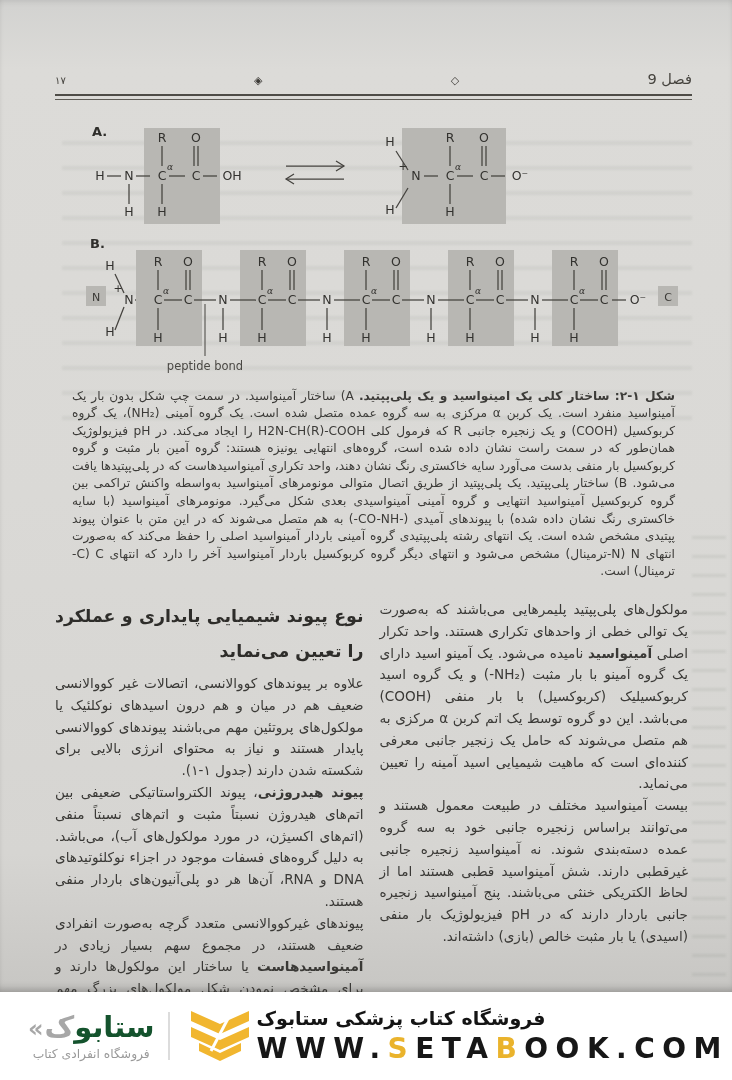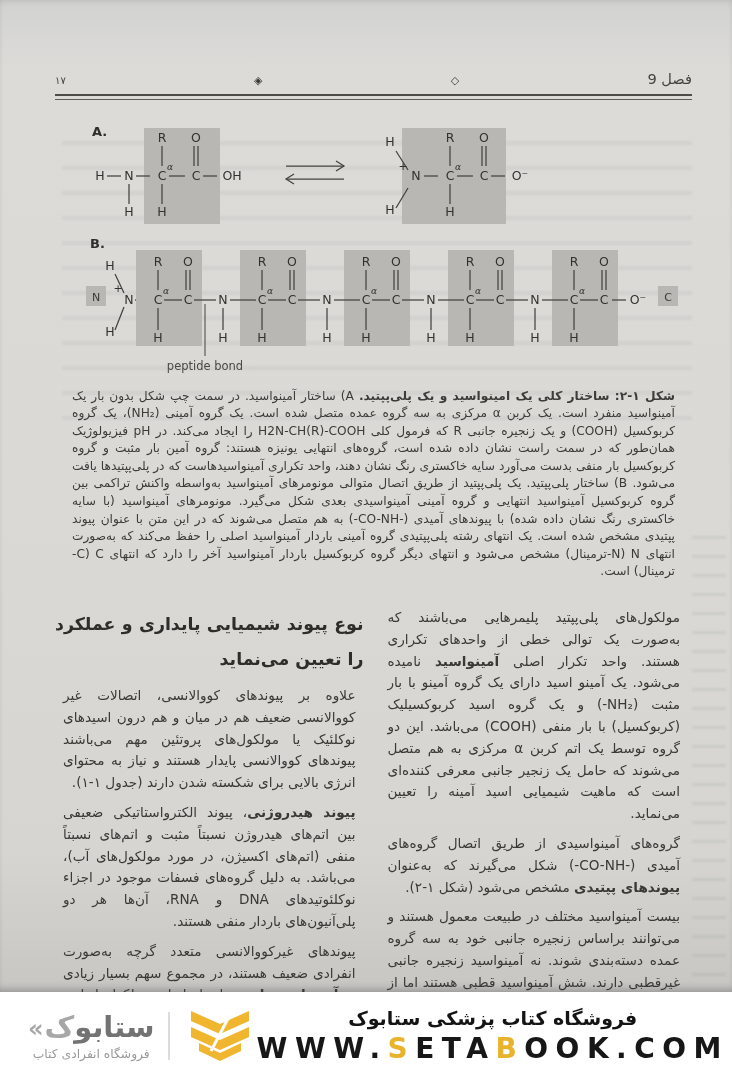--- a/index.html
+++ b/index.html
@@ -44,38 +44,38 @@
   .pb{font-size:11.5px;fill:#4a4844;text-anchor:middle;}
   
   .caption{
     direction:rtl;text-align:justify;margin:12px 57px 0 72px;
     font-size:12.2px;line-height:17.6px;color:#3c3b38;
   }
   .caption .lead{font-weight:700;}
   
   .cols{display:flex;direction:rtl;gap:16px;margin:18px 44px 0 55px;}
   .col{flex:1;direction:rtl;text-align:justify;color:#3a3936;}
-  .col p{font-size:13.6px;line-height:21.8px;margin:8px;}
-  .col .heading{font-size:17.4px;font-weight:700;line-height:35px;margin:8px 0 4px 0;color:#2e2d2a;}
+  .col p{font-size:13.6px;line-height:21.8px;margin:0;}
+  .col .heading{font-size:17.4px;font-weight:700;line-height:35px;margin:0 0 4px 0;color:#2e2d2a;}
   .b{font-weight:700;}
   
   .banner{
     position:absolute;left:0;bottom:0;width:732px;height:88px;background:#ffffff;
     display:flex;align-items:center;justify-content:space-between;
     padding:0 24px 0 28px;box-sizing:border-box;
   }
   .logo{display:flex;align-items:center;gap:13px;}
   .wordstack{display:flex;flex-direction:column;align-items:center;}
   .wordmark{display:flex;direction:ltr;align-items:baseline;font-weight:700;font-size:29px;line-height:30px;}
   .wm-gray{color:#a7a7a7;}
-  .wm-gold{color:#737373;}
+  .wm-gold{color:#14532d;}
   .wm-guillemet{color:#a7a7a7;font-size:24px;margin-right:1px;}
   .logo-sub{direction:rtl;font-size:12.3px;color:#9a9a9a;margin-top:3px;}
   .logo-divider{width:2px;height:48px;background:#dcdcdc;}
-  .shop{display:flex;flex-direction:column;align-items:center;gap:3px;}
+  .shop{display:flex;flex-direction:column;align-items:flex-start;gap:3px;}
   .shop-line{direction:rtl;font-size:19px;font-weight:700;color:#141414;}
   .url{direction:ltr;font-size:28px;font-weight:700;letter-spacing:7.5px;color:#171717;white-space:nowrap;}
   .url .gold{color:#eab32c;}
 </style>
 </head>
 <body>
 
 <div class="photo">
   <div class="ghost ghost1"></div>
   <div class="ghost ghost2"></div>
@@ -208,21 +208,20 @@
         <text x="121" y="136" class="pb">peptide bond</text>
       </g>
     </svg>
   </div>
 
   <p class="caption"><span class="lead">شکل ۱-۲: ساختار کلی یک امینواسید و یک پلی‌پپتید.</span><span> A) ساختار آمینواسید. در سمت چپ شکل بدون بار یک آمینواسید منفرد است. یک کربن α مرکزی به سه گروه عمده متصل شده است. یک گروه آمینی (NH₂)، یک گروه کربوکسیل (COOH) و یک زنجیره جانبی R که فرمول کلی H2N-CH(R)-COOH را ایجاد می‌کند. در pH فیزیولوژیک همان‌طور که در سمت راست نشان داده شده است، گروه‌های انتهایی یونیزه هستند: گروه آمین بار مثبت و گروه کربوکسیل بار منفی بدست می‌آورد سایه خاکستری رنگ نشان دهند، واحد تکراری آمینواسیدهاست که در پلی‌پپتیدها یافت می‌شود. B) ساختار پلی‌پپتید. یک پلی‌پپتید از طریق اتصال متوالی مونومرهای آمینواسید به‌واسطه واکنش تراکمی بین گروه کربوکسیل آمینواسید انتهایی و گروه آمینی آمینواسیدی بعدی شکل می‌گیرد. مونومرهای آمینواسید (با سایه خاکستری رنگ نشان داده شده) با پیوندهای آمیدی (-CO-NH-) به هم متصل می‌شوند که در این متن با عنوان پیوند پپتیدی مشخص شده است. یک انتهای رشته پلی‌پپتیدی گروه آمینی باردار آمینواسید اصلی را حفظ می‌کند که به‌صورت انتهای N (N-ترمینال) مشخص می‌شود و انتهای دیگر گروه کربوکسیل باردار آمینواسید آخر را دارد که انتهای C (C- ترمینال) است.</span></p>
 
   <div class="cols">
     <div class="col">
       <p><span>مولکول‌های پلی‌پپتید پلیمرهایی می‌باشند که به‌صورت یک توالی خطی از واحدهای تکراری هستند. واحد تکرار اصلی </span><span class="b">آمینواسید</span><span> نامیده می‌شود. یک آمینو اسید دارای یک گروه آمینو با بار مثبت (NH₂-) و یک گروه اسید کربوکسیلیک (کربوکسیل) با بار منفی (COOH) می‌باشد. این دو گروه توسط یک اتم کربن α مرکزی به هم متصل می‌شوند که حامل یک زنجیر جانبی معرفی کننده‌ای است که ماهیت شیمیایی اسید آمینه را تعیین می‌نماید.</span></p>
-      <p><span>گروه‌های آمینواسیدی از طریق اتصال گروه‌های آمیدی (-CO-NH-) شکل می‌گیرند که به‌عنوان </span><span class="b">پیوندهای پپتیدی</span><span> مشخص می‌شود (شکل ۱-۲).</span></p>
       <p><span>بیست آمینواسید مختلف در طبیعت معمول هستند و می‌توانند براساس زنجیره جانبی خود به سه گروه عمده دسته‌بندی شوند. نه آمینواسید زنجیره جانبی غیرقطبی دارند. شش آمینواسید قطبی هستند اما از لحاظ الکتریکی خنثی می‌باشند. پنج آمینواسید زنجیره جانبی باردار دارند که در pH فیزیولوژیک بار منفی (اسیدی) یا بار مثبت خالص (بازی) داشته‌اند.</span></p>
     </div>
     <div class="col">
       <h2 class="heading">نوع پیوند شیمیایی پایداری و عملکرد را تعیین می‌نماید</h2>
       <p><span>علاوه بر پیوندهای کووالانسی، اتصالات غیر کووالانسی ضعیف هم در میان و هم درون اسیدهای نوکلئیک یا مولکول‌های پروتئین مهم می‌باشند پیوندهای کووالانسی پایدار هستند و نیاز به محتوای انرژی بالایی برای شکسته شدن دارند (جدول ۱-۱).</span></p>
       <p><span class="b">پیوند هیدروژنی</span><span>، پیوند الکترواستاتیکی ضعیفی بین اتم‌های هیدروژن نسبتاً مثبت و اتم‌های نسبتاً منفی (اتم‌های اکسیژن، در مورد مولکول‌های آب)، می‌باشد. به دلیل گروه‌های فسفات موجود در اجزاء نوکلئوتیدهای DNA و RNA، آن‌ها هر دو پلی‌آنیون‌های باردار منفی هستند.</span></p>
       <p><span>پیوندهای غیرکووالانسی متعدد گرچه به‌صورت انفرادی ضعیف هستند، در مجموع سهم بسیار زیادی در </span><span class="b">آمینواسیدهاست</span><span> یا ساختار این مولکول‌ها دارند و برای مشخص نمودن شکل مولکول‌های بزرگ مهم هستند.</span></p>
     </div>
   </div>
 </div>

